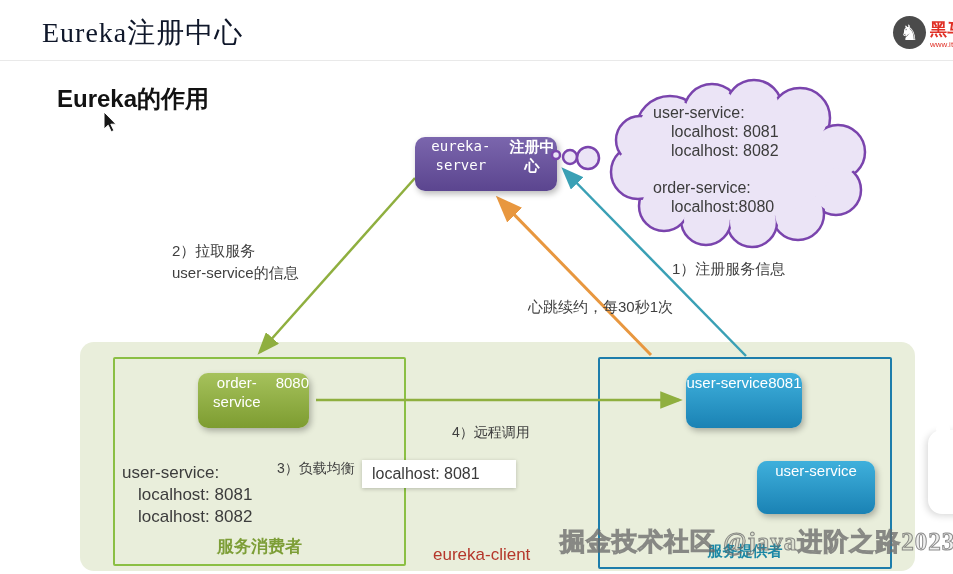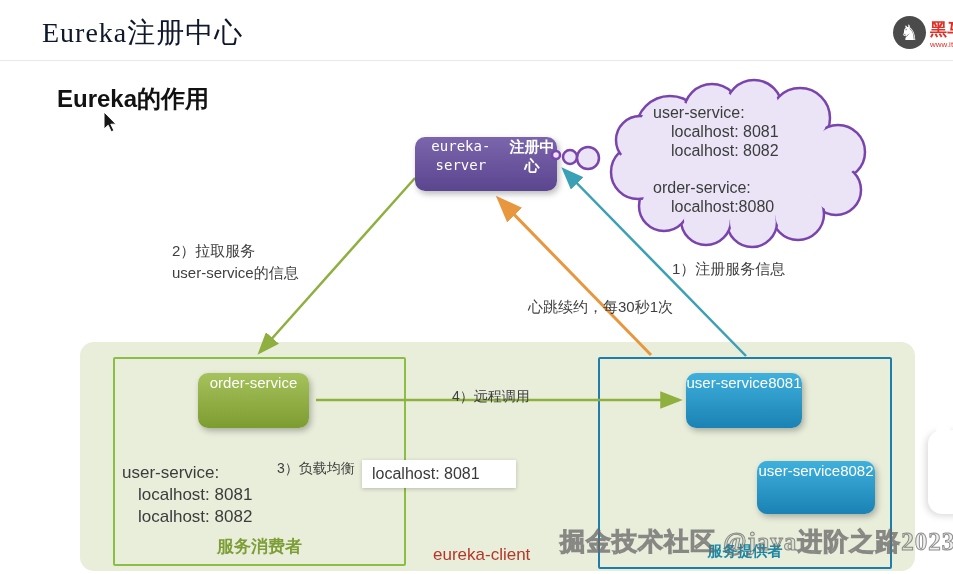--- a/index.html
+++ b/index.html
@@ -40,21 +40,21 @@
   .node-user1{left:686px;top:373px;width:116px;height:55px;
               background:linear-gradient(180deg,#3fb0dc,#1a82b4);}
   .node-user2{left:757px;top:461px;width:118px;height:53px;
               background:linear-gradient(180deg,#3fb0dc,#1a82b4);}
 
   
   .lbl{position:absolute;z-index:3;font-size:15px;color:#3f3f3f;white-space:nowrap;}
   .lbl-step2{left:172px;top:240px;line-height:22px;}
   .lbl-step1{left:672px;top:260px;}
   .lbl-heartbeat{left:528px;top:298px;}
-  .lbl-step4{left:452px;top:388px;font-size:14px;}
+  .lbl-step4{left:452px;top:424px;font-size:14px;}
   .lbl-step3{left:277px;top:460px;font-size:14px;}
 
   .lb-box{position:absolute;z-index:3;left:362px;top:460px;width:144px;height:28px;background:#fff;
           box-shadow:0 1px 4px rgba(0,0,0,.22);font-size:16px;line-height:28px;padding-left:10px;color:#3a3a3a;}
 
   .consumer-info{position:absolute;z-index:3;left:122px;top:462px;font-size:17px;line-height:22px;color:#3c3c3c;}
   .consumer-info .indent{padding-left:16px;}
 
   
   .cloud-text{position:absolute;z-index:5;left:653px;top:103px;font-size:16px;line-height:19px;color:#3c3c3c;}
@@ -117,28 +117,28 @@
     <line x1="651" y1="355" x2="499" y2="199" stroke="#e8973f" stroke-width="3" marker-end="url(#mo)"></line>
     <line x1="746" y1="356" x2="564" y2="170" stroke="#3aa0b5" stroke-width="2.5" marker-end="url(#mt)"></line>
   </svg>
 
   <div class="node node-server">
     <div class="mono">eureka-server</div>
     <div class="cjk">注册中心</div>
   </div>
   <div class="node node-order">
     <div>order-service</div>
+    <div>8080</div>
   </div>
   <div class="node node-user1">
     <div>user-service</div>
     <div>8081</div>
   </div>
   <div class="node node-user2">
     <div>user-service</div>
-    <div>8082</div>
   </div>
 
   <div class="lbl lbl-step2">
     <div>2）拉取服务</div>
     <div>user-service的信息</div>
   </div>
   <div class="lbl lbl-step1">1）注册服务信息</div>
   <div class="lbl lbl-heartbeat">心跳续约，每30秒1次</div>
   <div class="lbl lbl-step4">4）远程调用</div>
   <div class="lbl lbl-step3">3）负载均衡</div>

